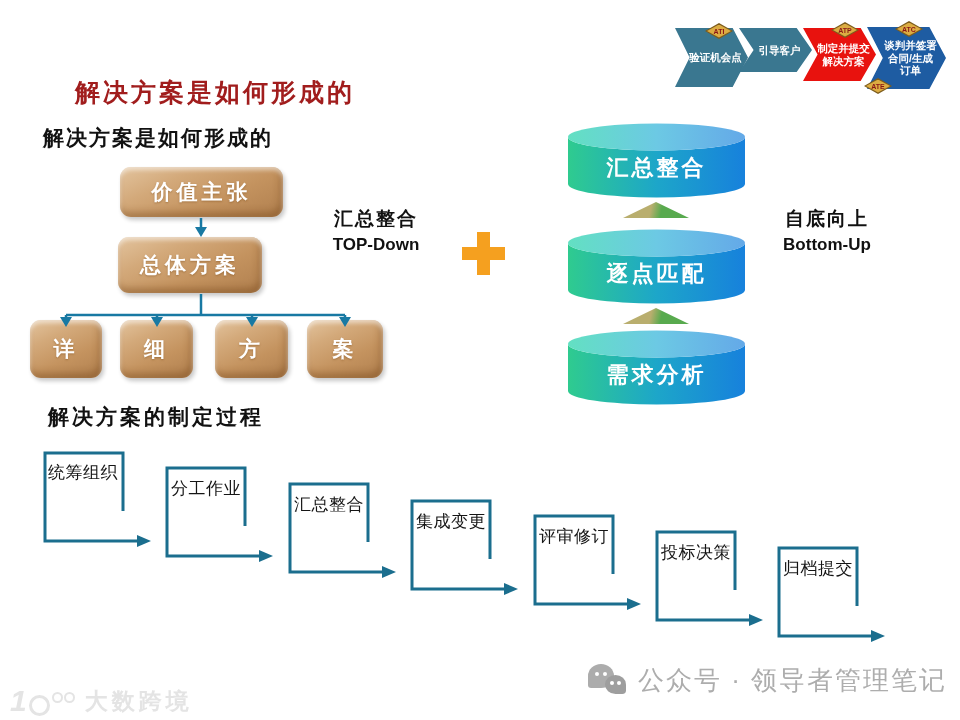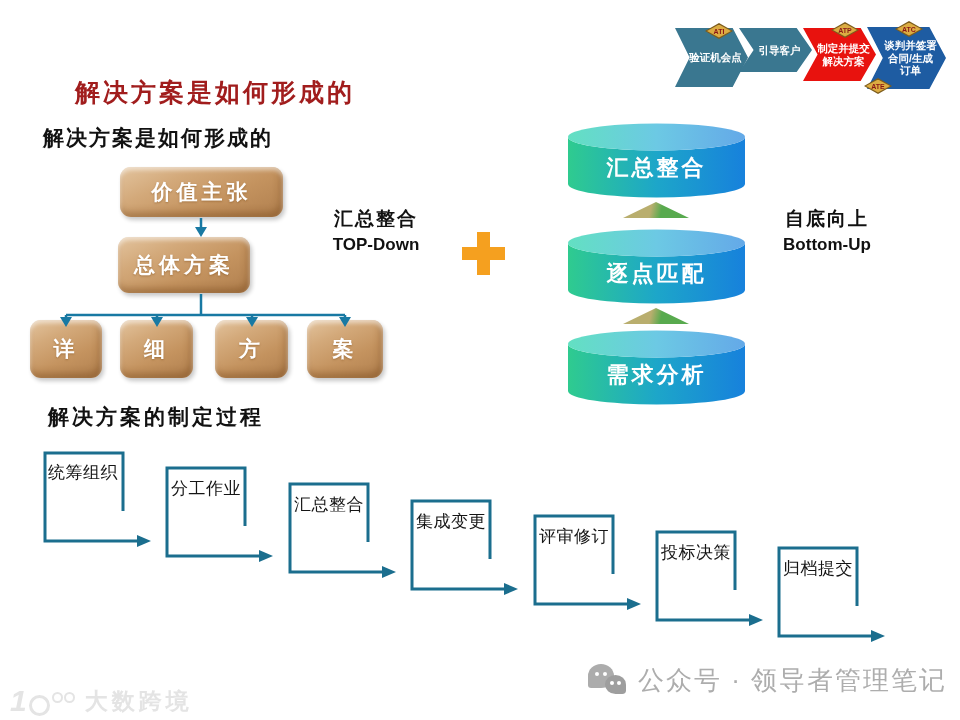--- a/index.html
+++ b/index.html
@@ -155,21 +155,21 @@
   <div class="badge" style="left:864px;top:78px;">
     <div class="badge-inner">
         <span>ATE</span>
       </div>
   </div>
 
   <div class="abs title">解决方案是如何形成的</div>
   <div class="abs h2" style="left:43px;top:124px;">解决方案是如何形成的</div>
 
   <div class="tanbox" style="left:120px;top:167px;width:163px;height:50px;">价值主张</div>
-  <div class="tanbox" style="left:118px;top:237px;width:132px;height:56px;">总体方案</div>
+  <div class="tanbox" style="left:118px;top:237px;width:144px;height:56px;">总体方案</div>
   <div class="tanbox" style="left:30px;top:320px;width:72px;height:58px;">详</div>
   <div class="tanbox" style="left:120px;top:320px;width:73px;height:58px;">细</div>
   <div class="tanbox" style="left:215px;top:320px;width:73px;height:58px;">方</div>
   <div class="tanbox" style="left:307px;top:320px;width:76px;height:58px;">案</div>
 
   <div class="abs dir-label" style="left:330px;top:206px;width:92px;">
     <span class="cn">汇总整合</span>
     <span class="en">TOP-Down</span>
   </div>
   <div class="abs dir-label" style="left:780px;top:206px;width:94px;">

